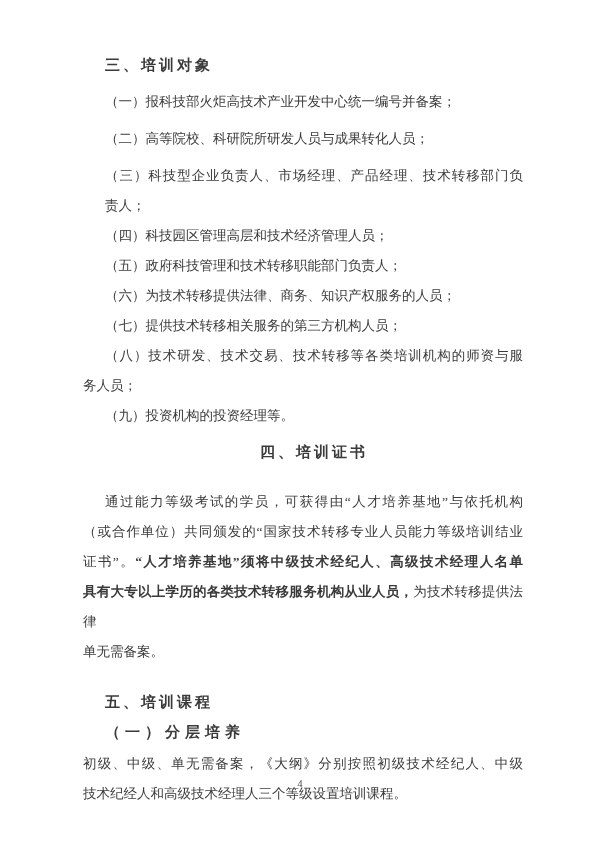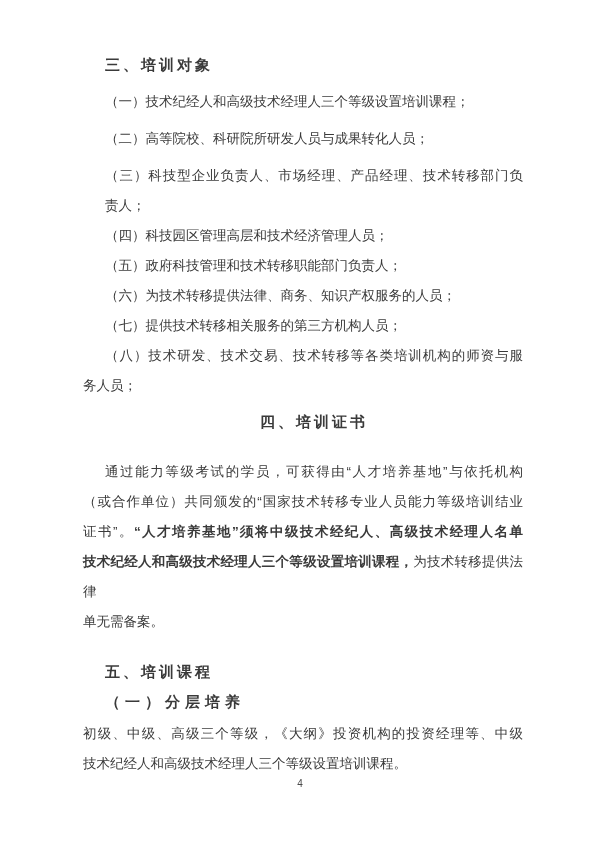--- a/index.html
+++ b/index.html
@@ -5,21 +5,21 @@
   html, body {
     margin: 0;
     padding: 0;
     background: #ffffff;
   }
   .page {
     position: relative;
     width: 600px;
     height: 848px;
     background: #ffffff;
-    font-family: Liberation Sans, sans-serif;
+    font-family: Liberation Serif, serif;
     color: #3a3a3a;
     overflow: hidden;
   }
   .content {
     position: absolute;
     left: 83px;
     top: 50px;
     width: 440px;
     font-size: 13.5px;
   }
@@ -59,35 +59,36 @@
     color: #4a4a4a;
     line-height: 14px;
   }
 </style>
 </head>
 <body>
 
 <div class="page">
   <div class="content" id="doc-lines">
       <div class="line h1 indent">三、培训对象</div>
-      <div class="line indent g-lg">（一）技术纪经人和高级技术经理人三个等级设置培训课程；</div>
+      <div class="line indent g-lg">（一）报科技部火炬高技术产业开发中心统一编号并备案；</div>
       <div class="line indent g-lg">（二）高等院校、科研院所研发人员与成果转化人员；</div>
       <div class="line indent fill g-lg">（三）科技型企业负责人、市场经理、产品经理、技术转移部门负</div>
       <div class="line indent">责人；</div>
       <div class="line indent">（四）科技园区管理高层和技术经济管理人员；</div>
       <div class="line indent">（五）政府科技管理和技术转移职能部门负责人；</div>
       <div class="line indent">（六）为技术转移提供法律、商务、知识产权服务的人员；</div>
       <div class="line indent">（七）提供技术转移相关服务的第三方机构人员；</div>
       <div class="line indent fill">（八）技术研发、技术交易、技术转移等各类培训机构的师资与服</div>
       <div class="line">务人员；</div>
+      <div class="line indent">（九）投资机构的投资经理等。</div>
       <div class="line h1 indent g-md">四、培训证书</div>
       <div class="line indent fill g-sm">通过能力等级考试的学员，可获得由“人才培养基地”与依托机构</div>
       <div class="line fill">（或合作单位）共同颁发的“国家技术转移专业人员能力等级培训结业</div>
       <div class="line fill"><span>证书”。</span><span class="bold">“人才培养基地”须将中级技术经纪人、高级技术经理人名单</span></div>
-      <div class="line fill"><span class="bold">技术纪经人和高级技术经理人三个等级设置培训课程，</span><span>为技术转移提供法律</span></div>
+      <div class="line fill"><span class="bold">具有大专以上学历的各类技术转移服务机构从业人员，</span><span>为技术转移提供法律</span></div>
       <div class="line">单无需备案。</div>
       <div class="line h1 indent g-sm">五、培训课程</div>
       <div class="line h2 indent">（一）分层培养</div>
-      <div class="line fill g-xs">初级、中级、高级三个等级，《大纲》投资机构的投资经理等、中级</div>
+      <div class="line fill g-xs">初级、中级、单无需备案，《大纲》分别按照初级技术经纪人、中级</div>
       <div class="line">技术纪经人和高级技术经理人三个等级设置培训课程。</div>
     </div>
   <div class="page-number">4</div>
 </div>
 
 </body></html>

